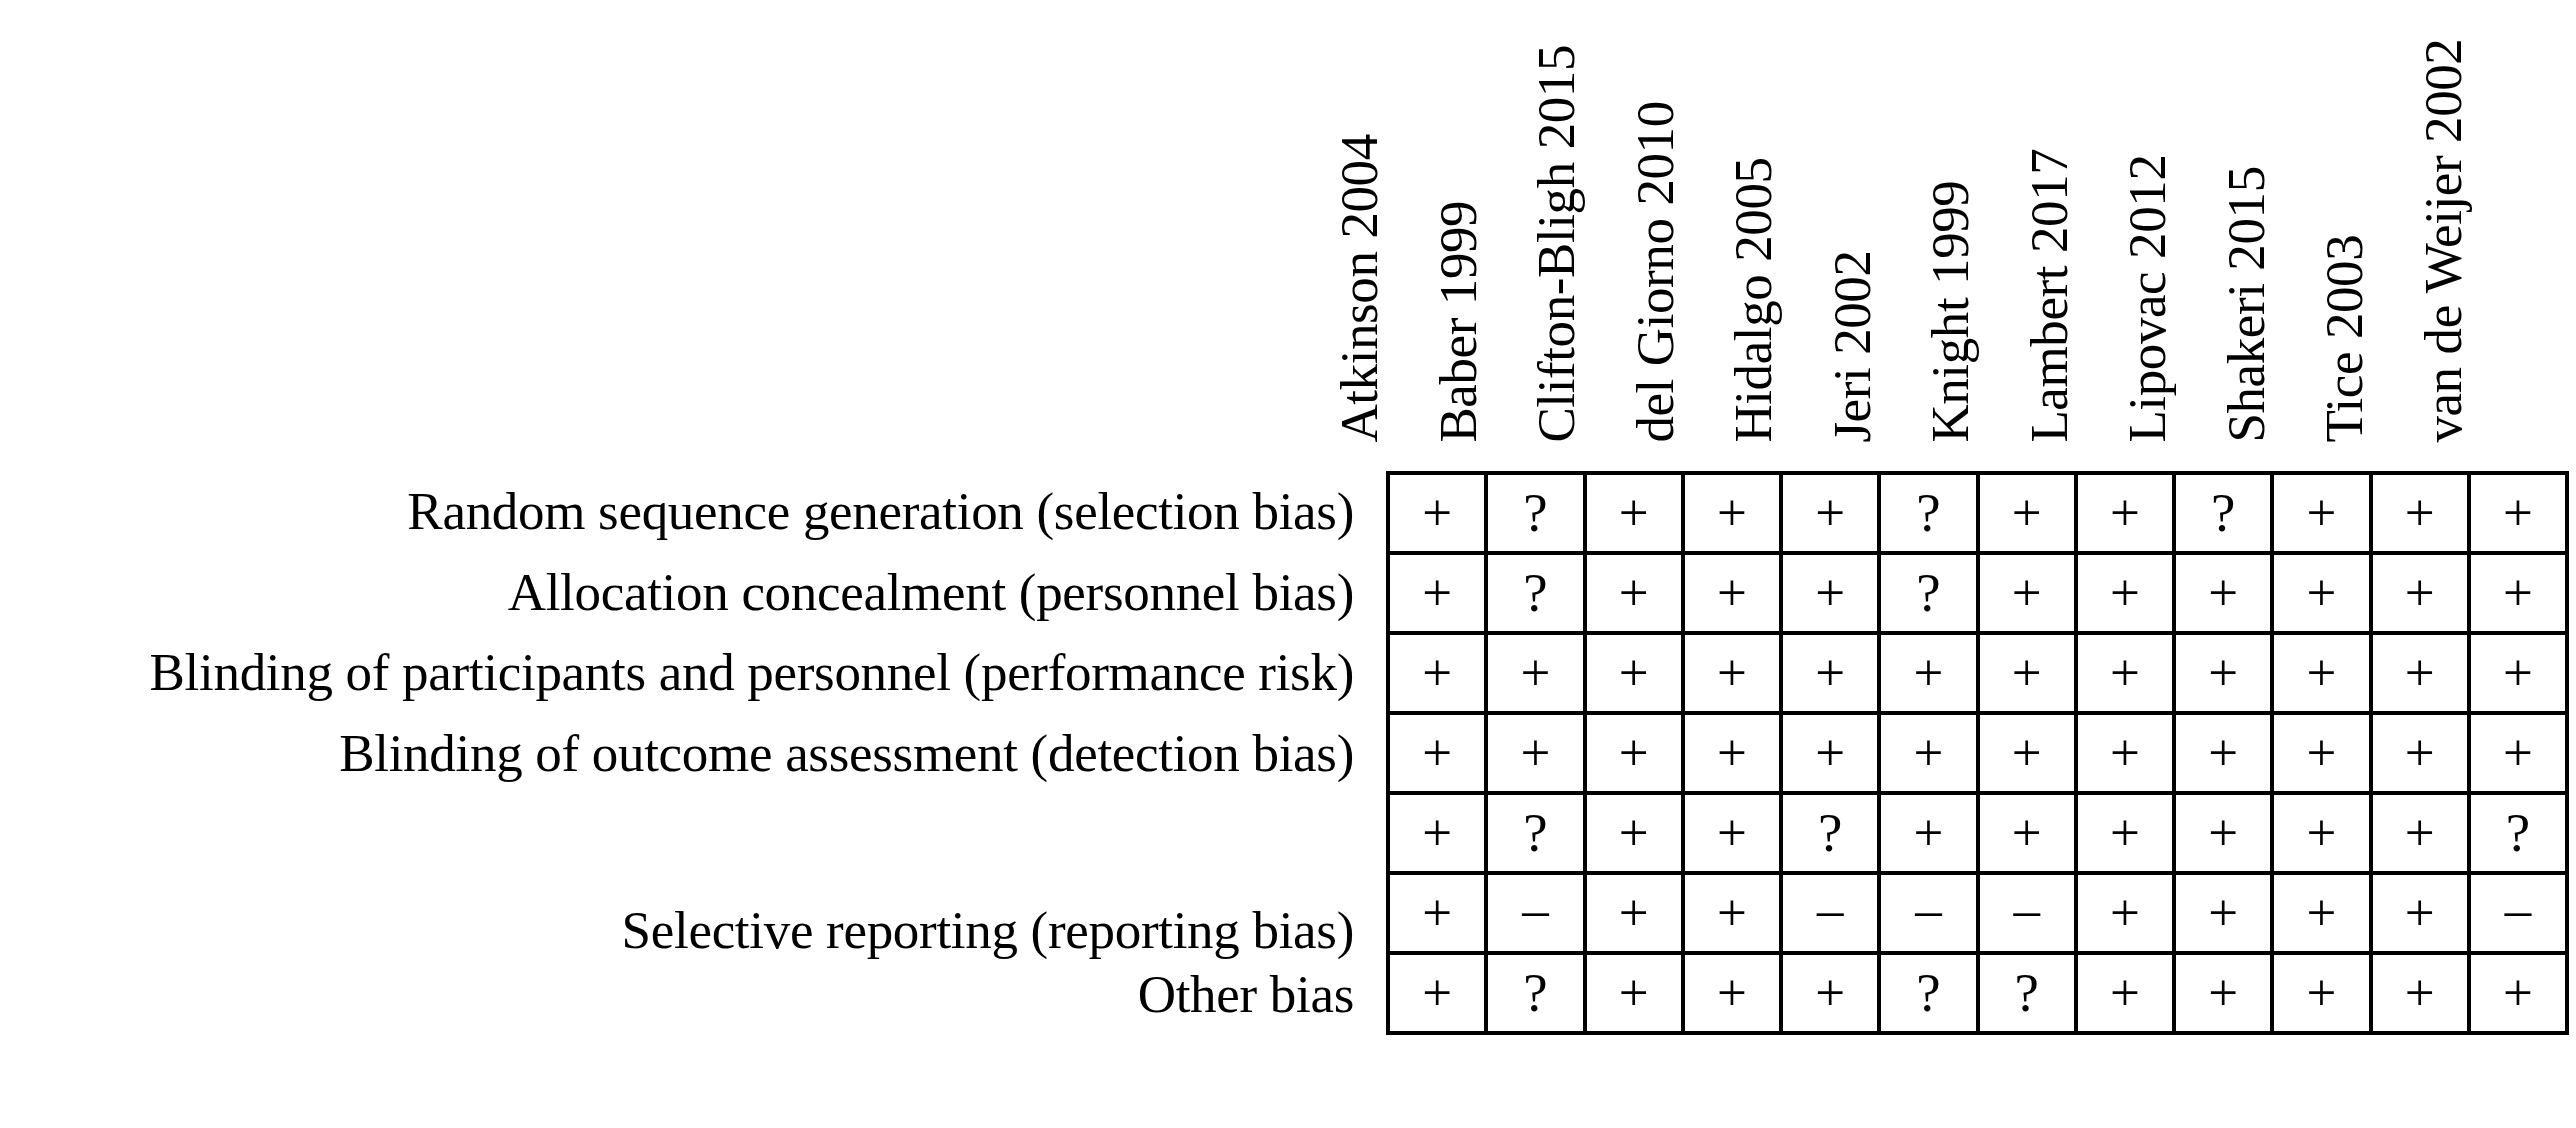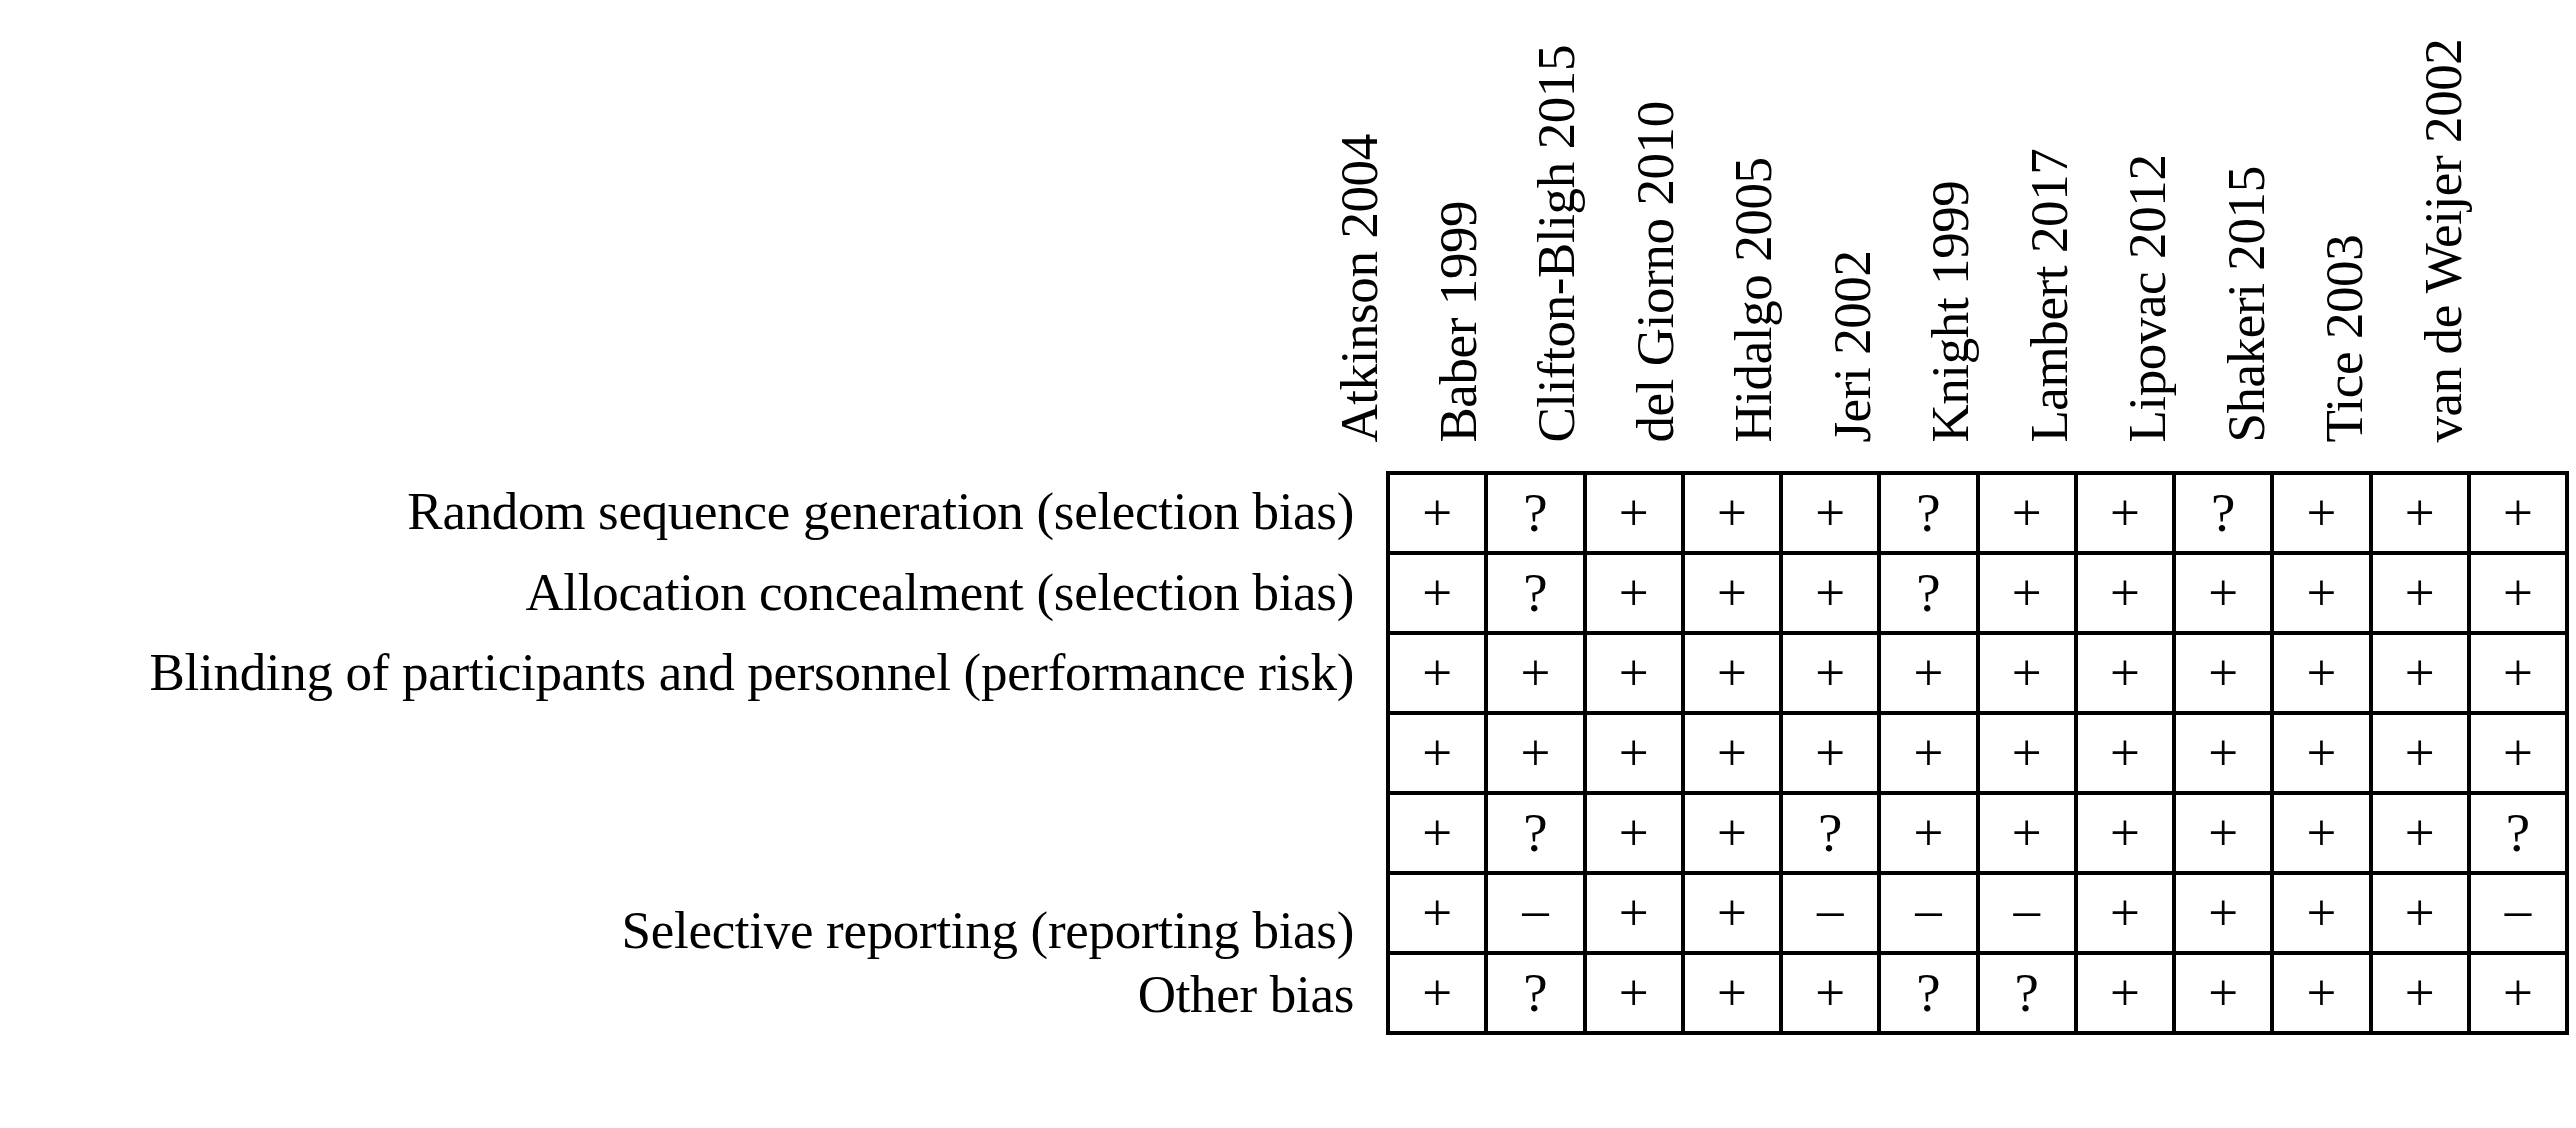--- a/index.html
+++ b/index.html
@@ -162,22 +162,23 @@
       <div class="col-header" style="left: 985px; width: 99px;">
         <span class="label">Tice 2003</span>
       </div>
       <div class="col-header" style="left: 1084px; width: 99px;">
         <span class="label">van de Weijer 2002</span>
       </div>
     </div>
 
   <div id="row-labels">
       <div class="row-label" style="top: 0px; height: 81px;">Random sequence generation (selection bias)</div>
-      <div class="row-label" style="top: 81px; height: 81px;">Allocation concealment (selection bias)</div>
+      <div class="row-label" style="top: 81px; height: 81px;">Allocation concealment (personnel bias)</div>
       <div class="row-label" style="top: 161px; height: 81px;">Blinding of participants and personnel (performance risk)</div>
+      <div class="row-label" style="top: 242px; height: 81px;">Blinding of outcome assessment (detection bias)</div>
       <div class="row-label" style="top: 419px; height: 81px;">Selective reporting (reporting bias)</div>
       <div class="row-label" style="top: 483px; height: 81px;">Other bias</div>
     </div>
 
   <div id="rob-grid">
       <div class="grid-row">
         <div class="grid-cell j-plus">
           <span class="judgement">+</span>
         </div>
         <div class="grid-cell j-unknown">

